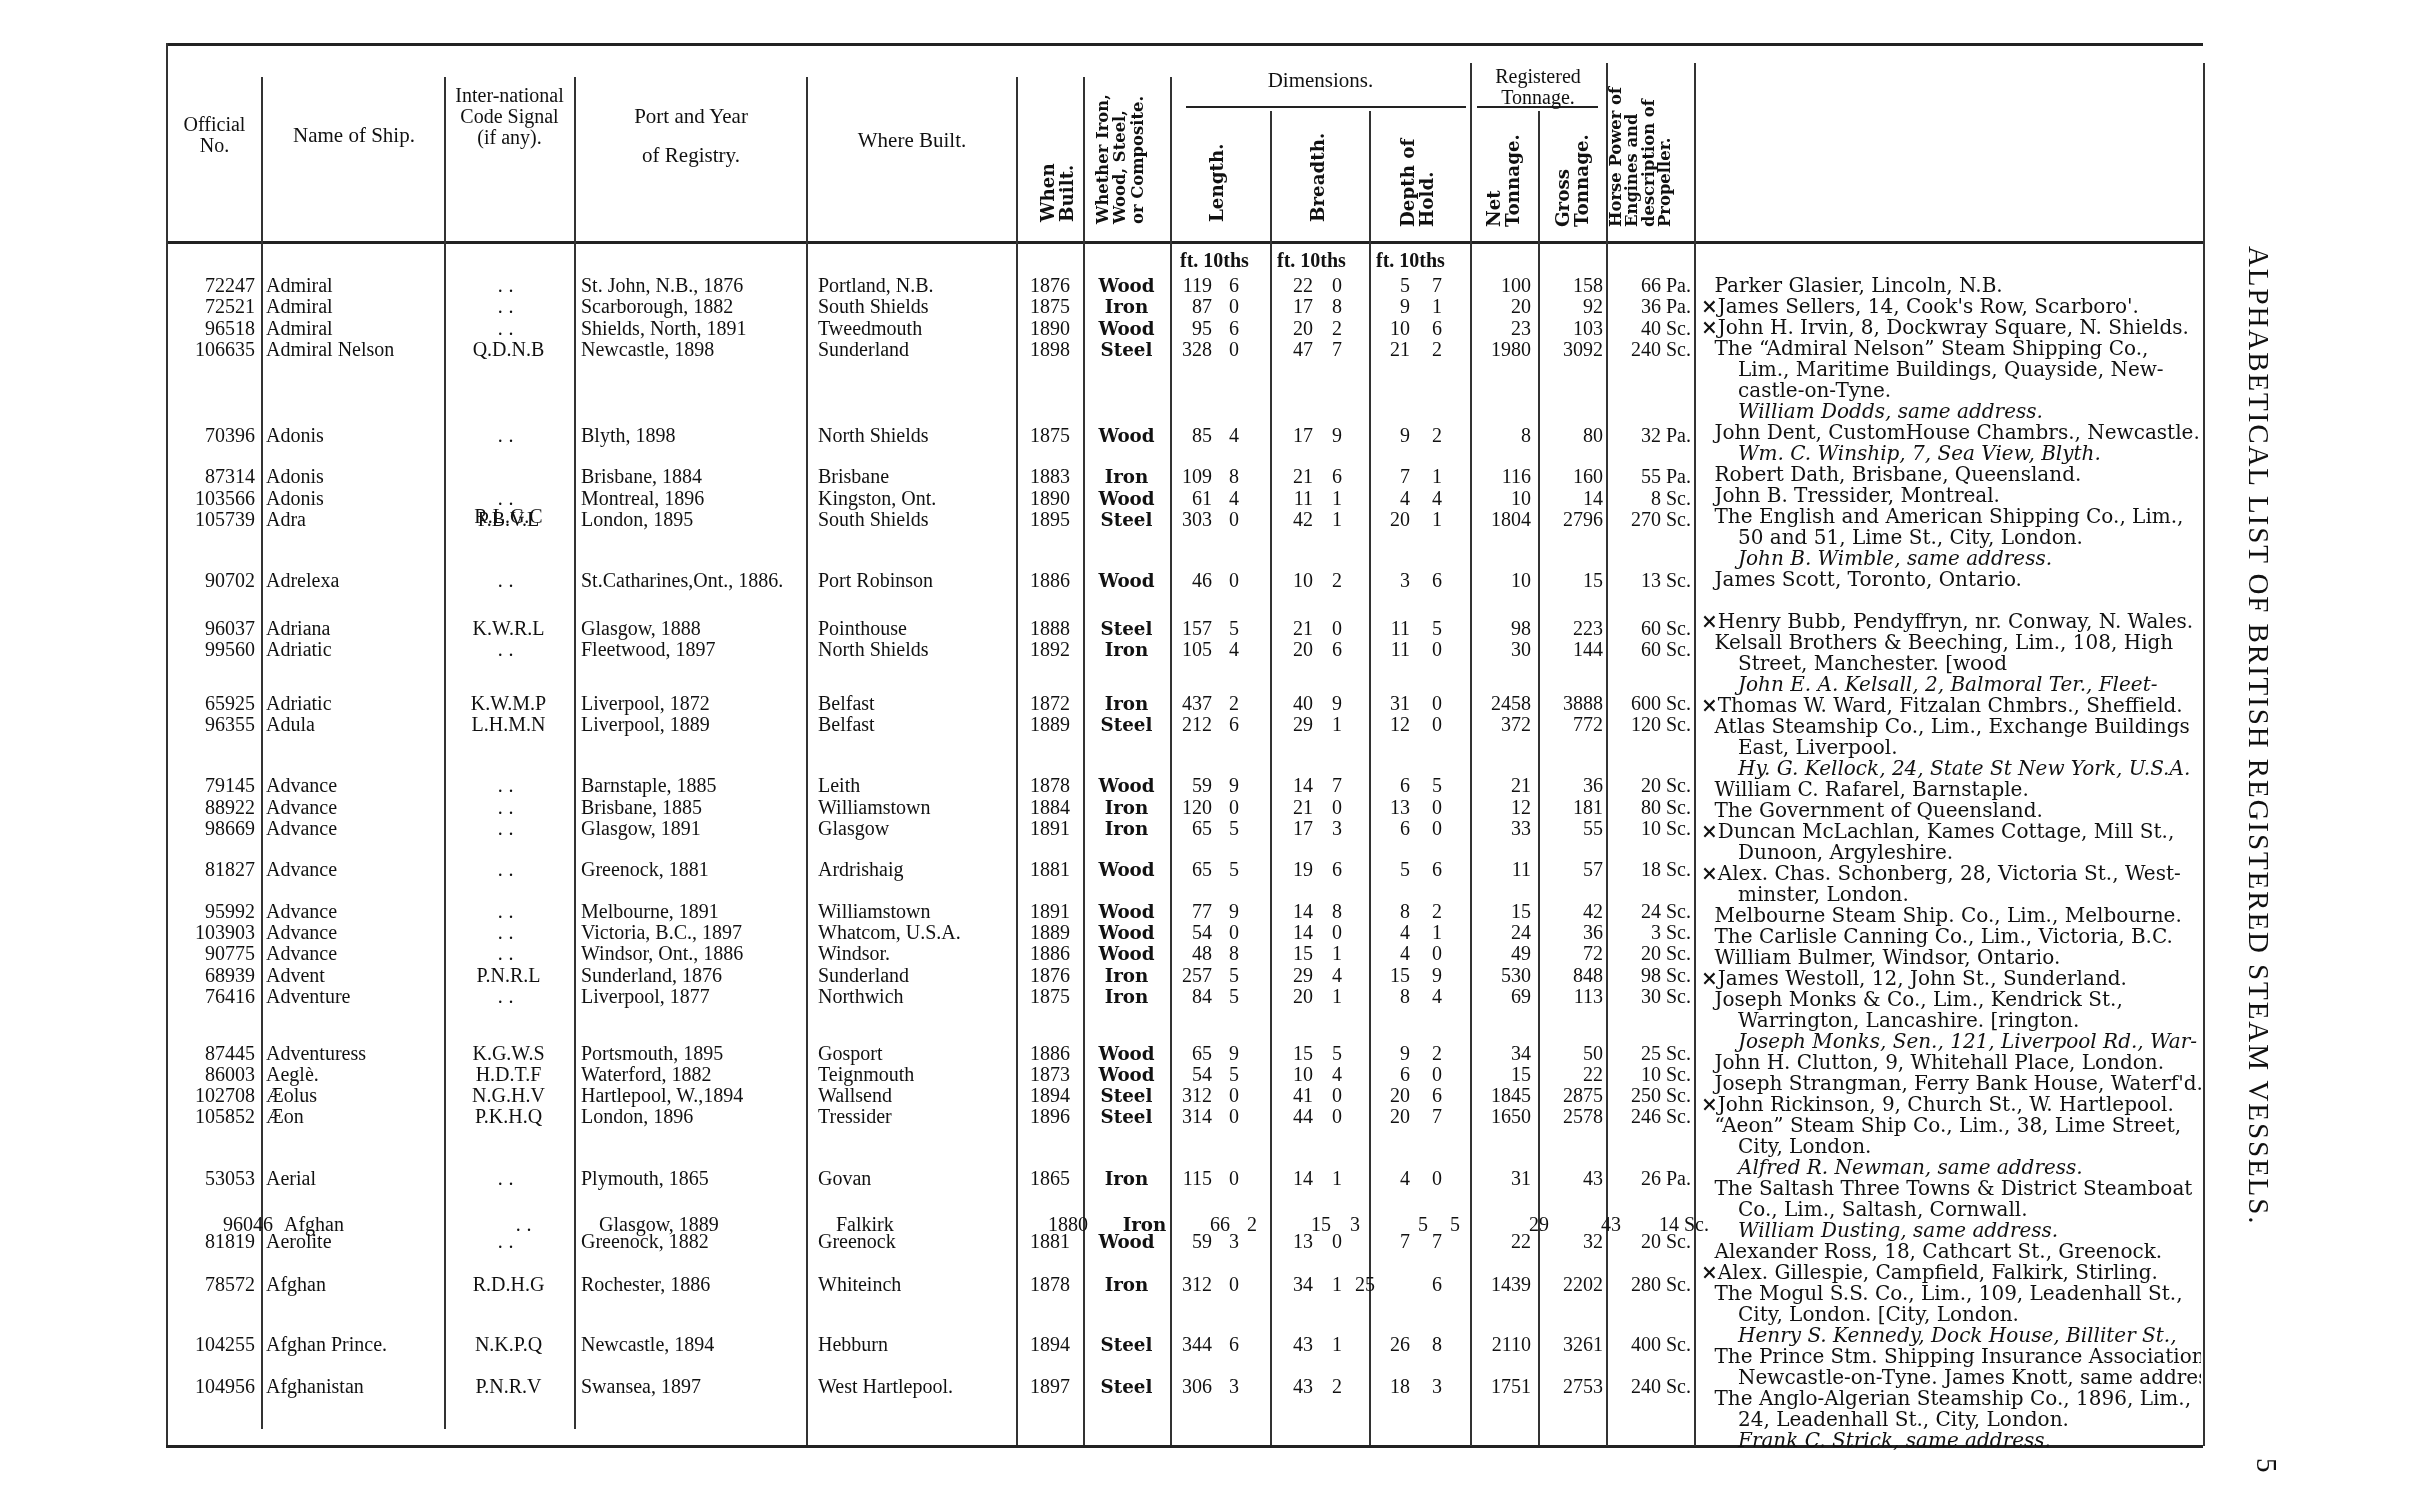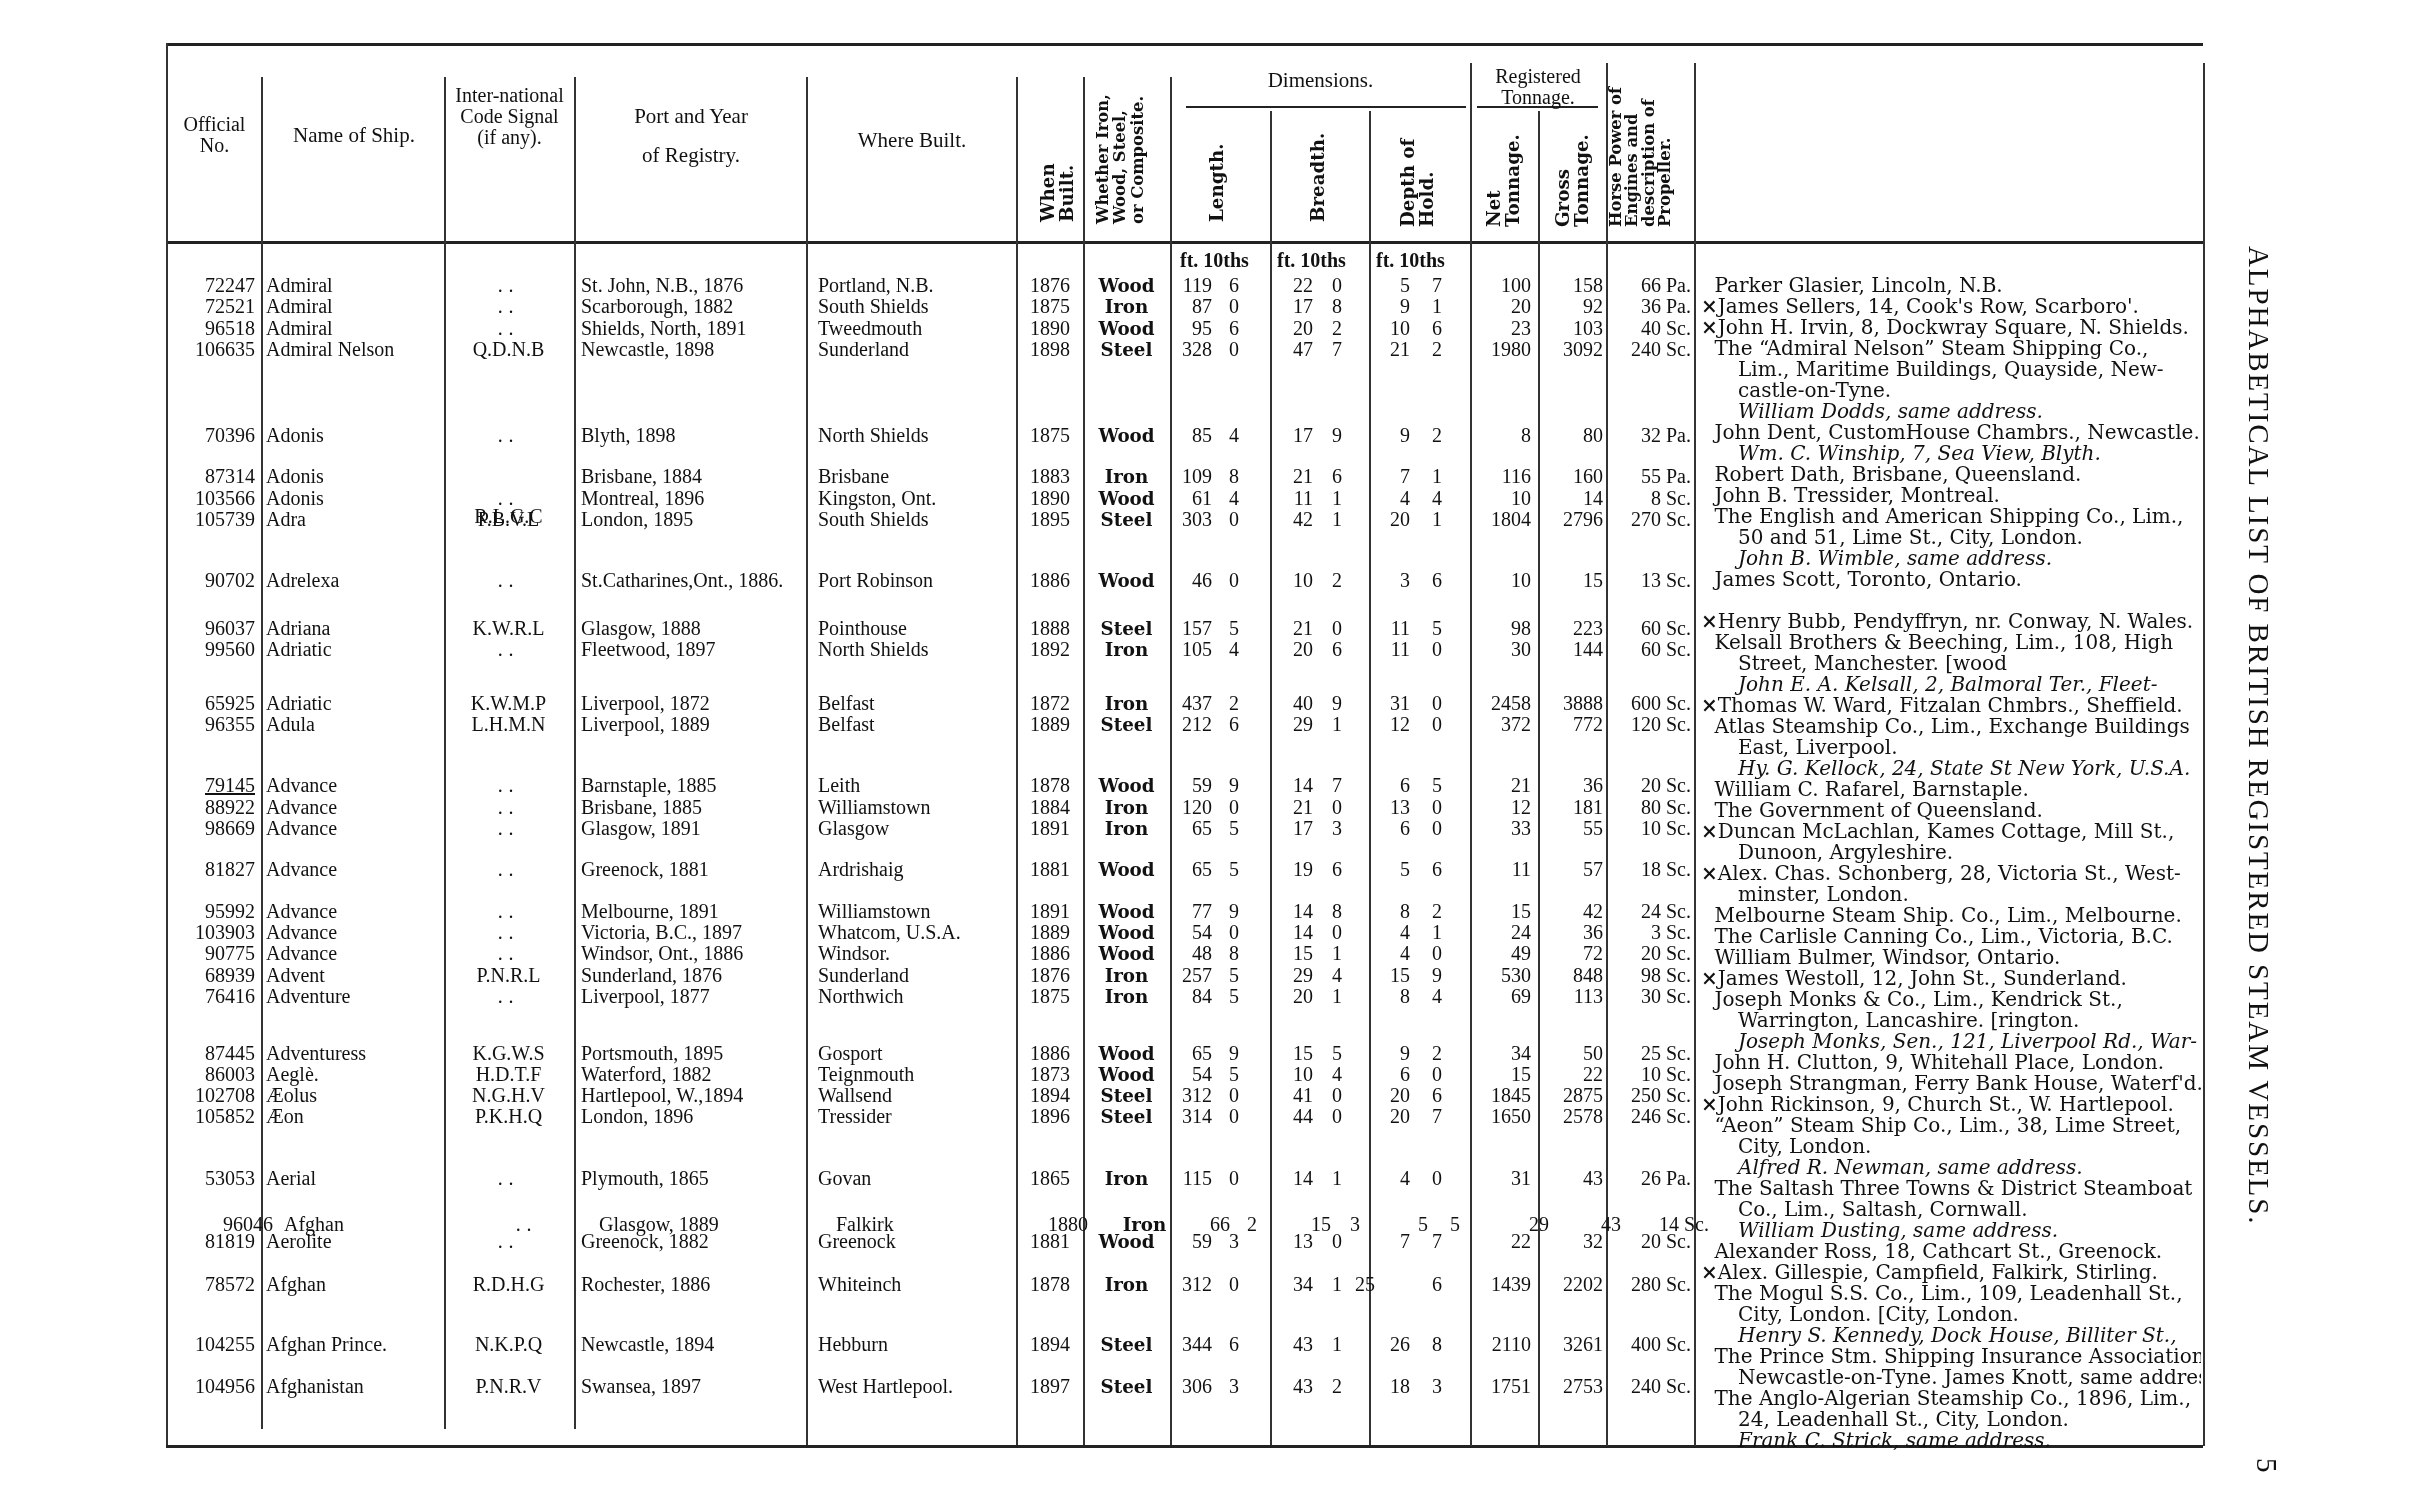--- a/index.html
+++ b/index.html
@@ -318,21 +318,21 @@
         <span class="cell num" style="left: 1052px; width: 21px;">6</span>
         <span class="cell num" style="left: 1108px; width: 39px;">29</span>
         <span class="cell num" style="left: 1155px; width: 21px;">1</span>
         <span class="cell num" style="left: 1205px; width: 39px;">12</span>
         <span class="cell num" style="left: 1255px; width: 21px;">0</span>
         <span class="cell num" style="left: 1303px; width: 62px;">372</span>
         <span class="cell num" style="left: 1371px; width: 66px;">772</span>
         <span class="cell num" style="left: 1442px; width: 83px;">120 Sc.</span>
       </div>
       <div class="row" style="top: 775px;">
-        <span class="cell num" style="left: 0px; width: 89px; text-decoration: underline;">79145</span>
+        <span class="cell num" style="left: 0px; width: 89px;">79145</span>
         <span class="cell " style="left: 100px; width: 164px;">Advance</span>
         <span class="cell ctr dots" style="left: 282px; width: 121px;">..</span>
         <span class="cell " style="left: 415px; width: 227px;">Barnstaple, 1885</span>
         <span class="cell " style="left: 652px; width: 203px;">Leith</span>
         <span class="cell ctr" style="left: 850px; width: 68px;">1878</span>
         <span class="cell ctr bold" style="left: 919px; width: 83px;">Wood</span>
         <span class="cell num" style="left: 1004px; width: 42px;">59</span>
         <span class="cell num" style="left: 1052px; width: 21px;">9</span>
         <span class="cell num" style="left: 1108px; width: 39px;">14</span>
         <span class="cell num" style="left: 1155px; width: 21px;">7</span>

